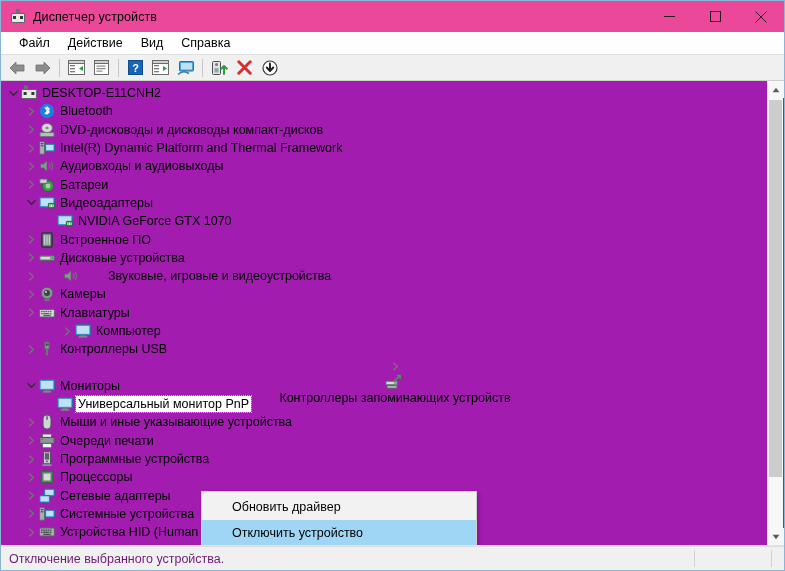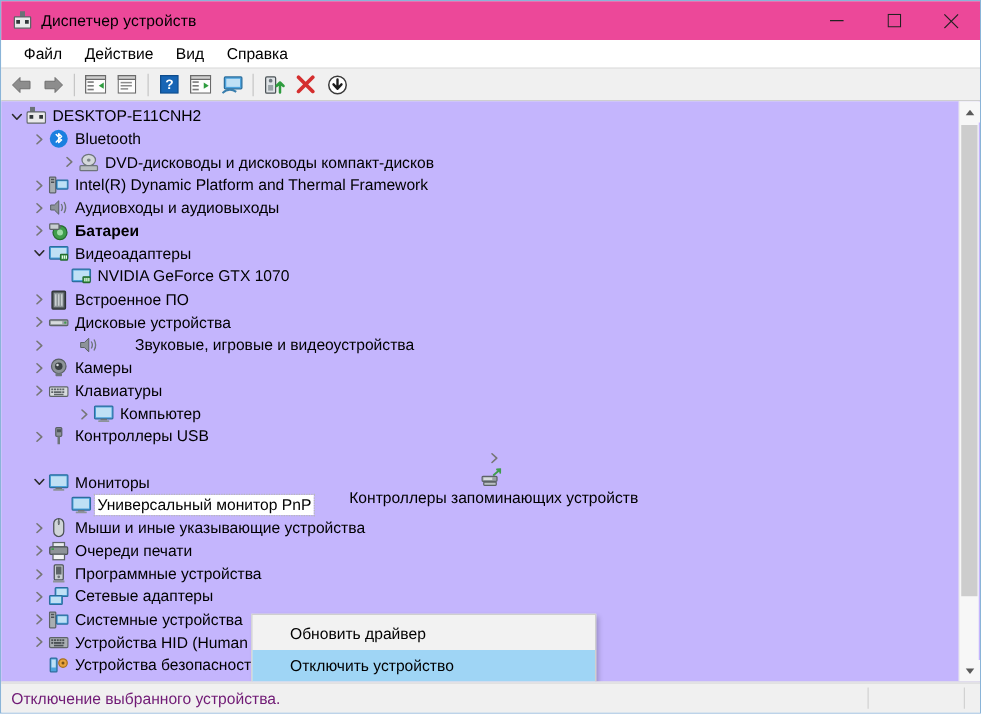--- a/index.html
+++ b/index.html
@@ -87,21 +87,21 @@
   }
   .tb-sep {
     width: 1px; height: 18px; background: #c6c6c6;
     margin: 0 4px;
   }
 
   
   .pane {
     position: relative;
     flex: 1 1 auto;
-    background: #c4b5fd;
+    background: #a21caf;
     border-bottom: 1px solid #e3e3e3;
     overflow: hidden;
   }
   .tree {
     position: absolute;
     left: 0; top: 3px; right: 17px; bottom: 0;
     overflow: hidden;
   }
   .row {
     height: 18.3px;
@@ -326,21 +326,21 @@
             <svg width="9" height="9" viewBox="0 0 9 9">
               <path d="M2.6 1 L6.4 4.5 L2.6 8" fill="none" stroke="#767676" stroke-width="1.3" stroke-linecap="round" stroke-linejoin="round"></path>
             </svg>
           </span>
           <span class="row-icon"><svg width="16" height="16" viewBox="0 0 16 16">
               <circle cx="8" cy="8" r="7.2" fill="#1a7fe0"></circle>
               <path d="M6 4.6 L10.2 9 L8 11 L8 4 L10.2 6.2 L6 10.6" fill="none" stroke="#ffffff" stroke-width="1.3" stroke-linejoin="round" stroke-linecap="round"></path>
             </svg></span>
           <span class="row-label">Bluetooth</span>
         </div>
-        <div class="row" style="padding-left: 22px; margin-left: 24px;">
+        <div class="row" style="padding-left: 22px;">
           <span class="twisty">
             <svg width="9" height="9" viewBox="0 0 9 9">
               <path d="M2.6 1 L6.4 4.5 L2.6 8" fill="none" stroke="#767676" stroke-width="1.3" stroke-linecap="round" stroke-linejoin="round"></path>
             </svg>
           </span>
           <span class="row-icon"><svg width="16" height="16" viewBox="0 0 16 16">
               <ellipse cx="8" cy="6" rx="5.4" ry="4.6" fill="#d4d8db" stroke="#6e757a"></ellipse>
               <ellipse cx="8" cy="6" rx="1.5" ry="1.3" fill="#7d858a"></ellipse>
               <rect x="1" y="10.5" width="14" height="4" rx="0.8" fill="#b8bdc1" stroke="#6e757a"></rect>
             </svg></span>
@@ -367,21 +367,21 @@
               <path d="M2.6 1 L6.4 4.5 L2.6 8" fill="none" stroke="#767676" stroke-width="1.3" stroke-linecap="round" stroke-linejoin="round"></path>
             </svg>
           </span>
           <span class="row-icon"><svg width="16" height="16" viewBox="0 0 16 16">
               <path d="M1.5 6 L4.5 6 L8 2.6 L8 13.4 L4.5 10 L1.5 10 Z" fill="#8d9398" stroke="#5a6065" stroke-width="0.8" stroke-linejoin="round"></path>
               <path d="M10 5.2 Q11.8 8 10 10.8" fill="none" stroke="#6e757a" stroke-width="1.1"></path>
               <path d="M12.2 3.6 Q14.8 8 12.2 12.4" fill="none" stroke="#6e757a" stroke-width="1.1"></path>
             </svg></span>
           <span class="row-label">Аудиовходы и аудиовыходы</span>
         </div>
-        <div class="row" style="padding-left: 22px; font-weight: bold;">
+        <div class="row" style="padding-left: 22px;">
           <span class="twisty">
             <svg width="9" height="9" viewBox="0 0 9 9">
               <path d="M2.6 1 L6.4 4.5 L2.6 8" fill="none" stroke="#767676" stroke-width="1.3" stroke-linecap="round" stroke-linejoin="round"></path>
             </svg>
           </span>
           <span class="row-icon"><svg width="16" height="16" viewBox="0 0 16 16">
               <circle cx="9" cy="9" r="5.6" fill="#3f9d4c" stroke="#256b30"></circle>
               <circle cx="9" cy="9" r="2.4" fill="#9ddba5"></circle>
               <rect x="0.8" y="2" width="7.4" height="4.4" rx="0.6" fill="#c9ced1" stroke="#5d6367"></rect>
               <rect x="8.2" y="3.2" width="1.5" height="2" fill="#5d6367"></rect>
@@ -590,20 +590,38 @@
               <path d="M2.6 1 L6.4 4.5 L2.6 8" fill="none" stroke="#767676" stroke-width="1.3" stroke-linecap="round" stroke-linejoin="round"></path>
             </svg>
           </span>
           <span class="row-icon"><svg width="16" height="16" viewBox="0 0 16 16">
               <rect x="4.4" y="0.8" width="7.2" height="12" rx="0.8" fill="#c9ced1" stroke="#4b5155"></rect>
               <rect x="5.8" y="2.2" width="4.4" height="6.4" fill="#5d6367"></rect>
               <circle cx="8" cy="10.4" r="1.1" fill="#6e757a"></circle>
               <rect x="3.4" y="13.2" width="9.2" height="1.8" rx="0.5" fill="#8d9398"></rect>
             </svg></span>
           <span class="row-label">Программные устройства</span>
+        </div>
+        <div class="row" style="padding-left: 22px;">
+          <span class="twisty">
+            <svg width="9" height="9" viewBox="0 0 9 9">
+              <path d="M2.6 1 L6.4 4.5 L2.6 8" fill="none" stroke="#767676" stroke-width="1.3" stroke-linecap="round" stroke-linejoin="round"></path>
+            </svg>
+          </span>
+          <span class="row-icon"><svg width="16" height="16" viewBox="0 0 16 16">
+              <rect x="2.2" y="2.2" width="11.6" height="11.6" rx="0.6" fill="#3f9d4c" stroke="#256b30"></rect>
+              <rect x="4" y="4" width="8" height="8" fill="#d7dbdd" stroke="#6e757a"></rect>
+              <rect x="5" y="0.6" width="1" height="1.8" fill="#4b5155"></rect>
+              <rect x="7.5" y="0.6" width="1" height="1.8" fill="#4b5155"></rect>
+              <rect x="10" y="0.6" width="1" height="1.8" fill="#4b5155"></rect>
+              <rect x="5" y="13.6" width="1" height="1.8" fill="#4b5155"></rect>
+              <rect x="7.5" y="13.6" width="1" height="1.8" fill="#4b5155"></rect>
+              <rect x="10" y="13.6" width="1" height="1.8" fill="#4b5155"></rect>
+            </svg></span>
+          <span class="row-label">Процессоры</span>
         </div>
         <div class="row" style="padding-left: 22px;">
           <span class="twisty">
             <svg width="9" height="9" viewBox="0 0 9 9">
               <path d="M2.6 1 L6.4 4.5 L2.6 8" fill="none" stroke="#767676" stroke-width="1.3" stroke-linecap="round" stroke-linejoin="round"></path>
             </svg>
           </span>
           <span class="row-icon"><svg width="16" height="16" viewBox="0 0 16 16">
               <rect x="5.2" y="1" width="10.2" height="7" rx="0.7" fill="#4da3dd" stroke="#2c6e9c"></rect>
               <rect x="6.2" y="2" width="8.2" height="5" fill="#bfe0f5"></rect>

